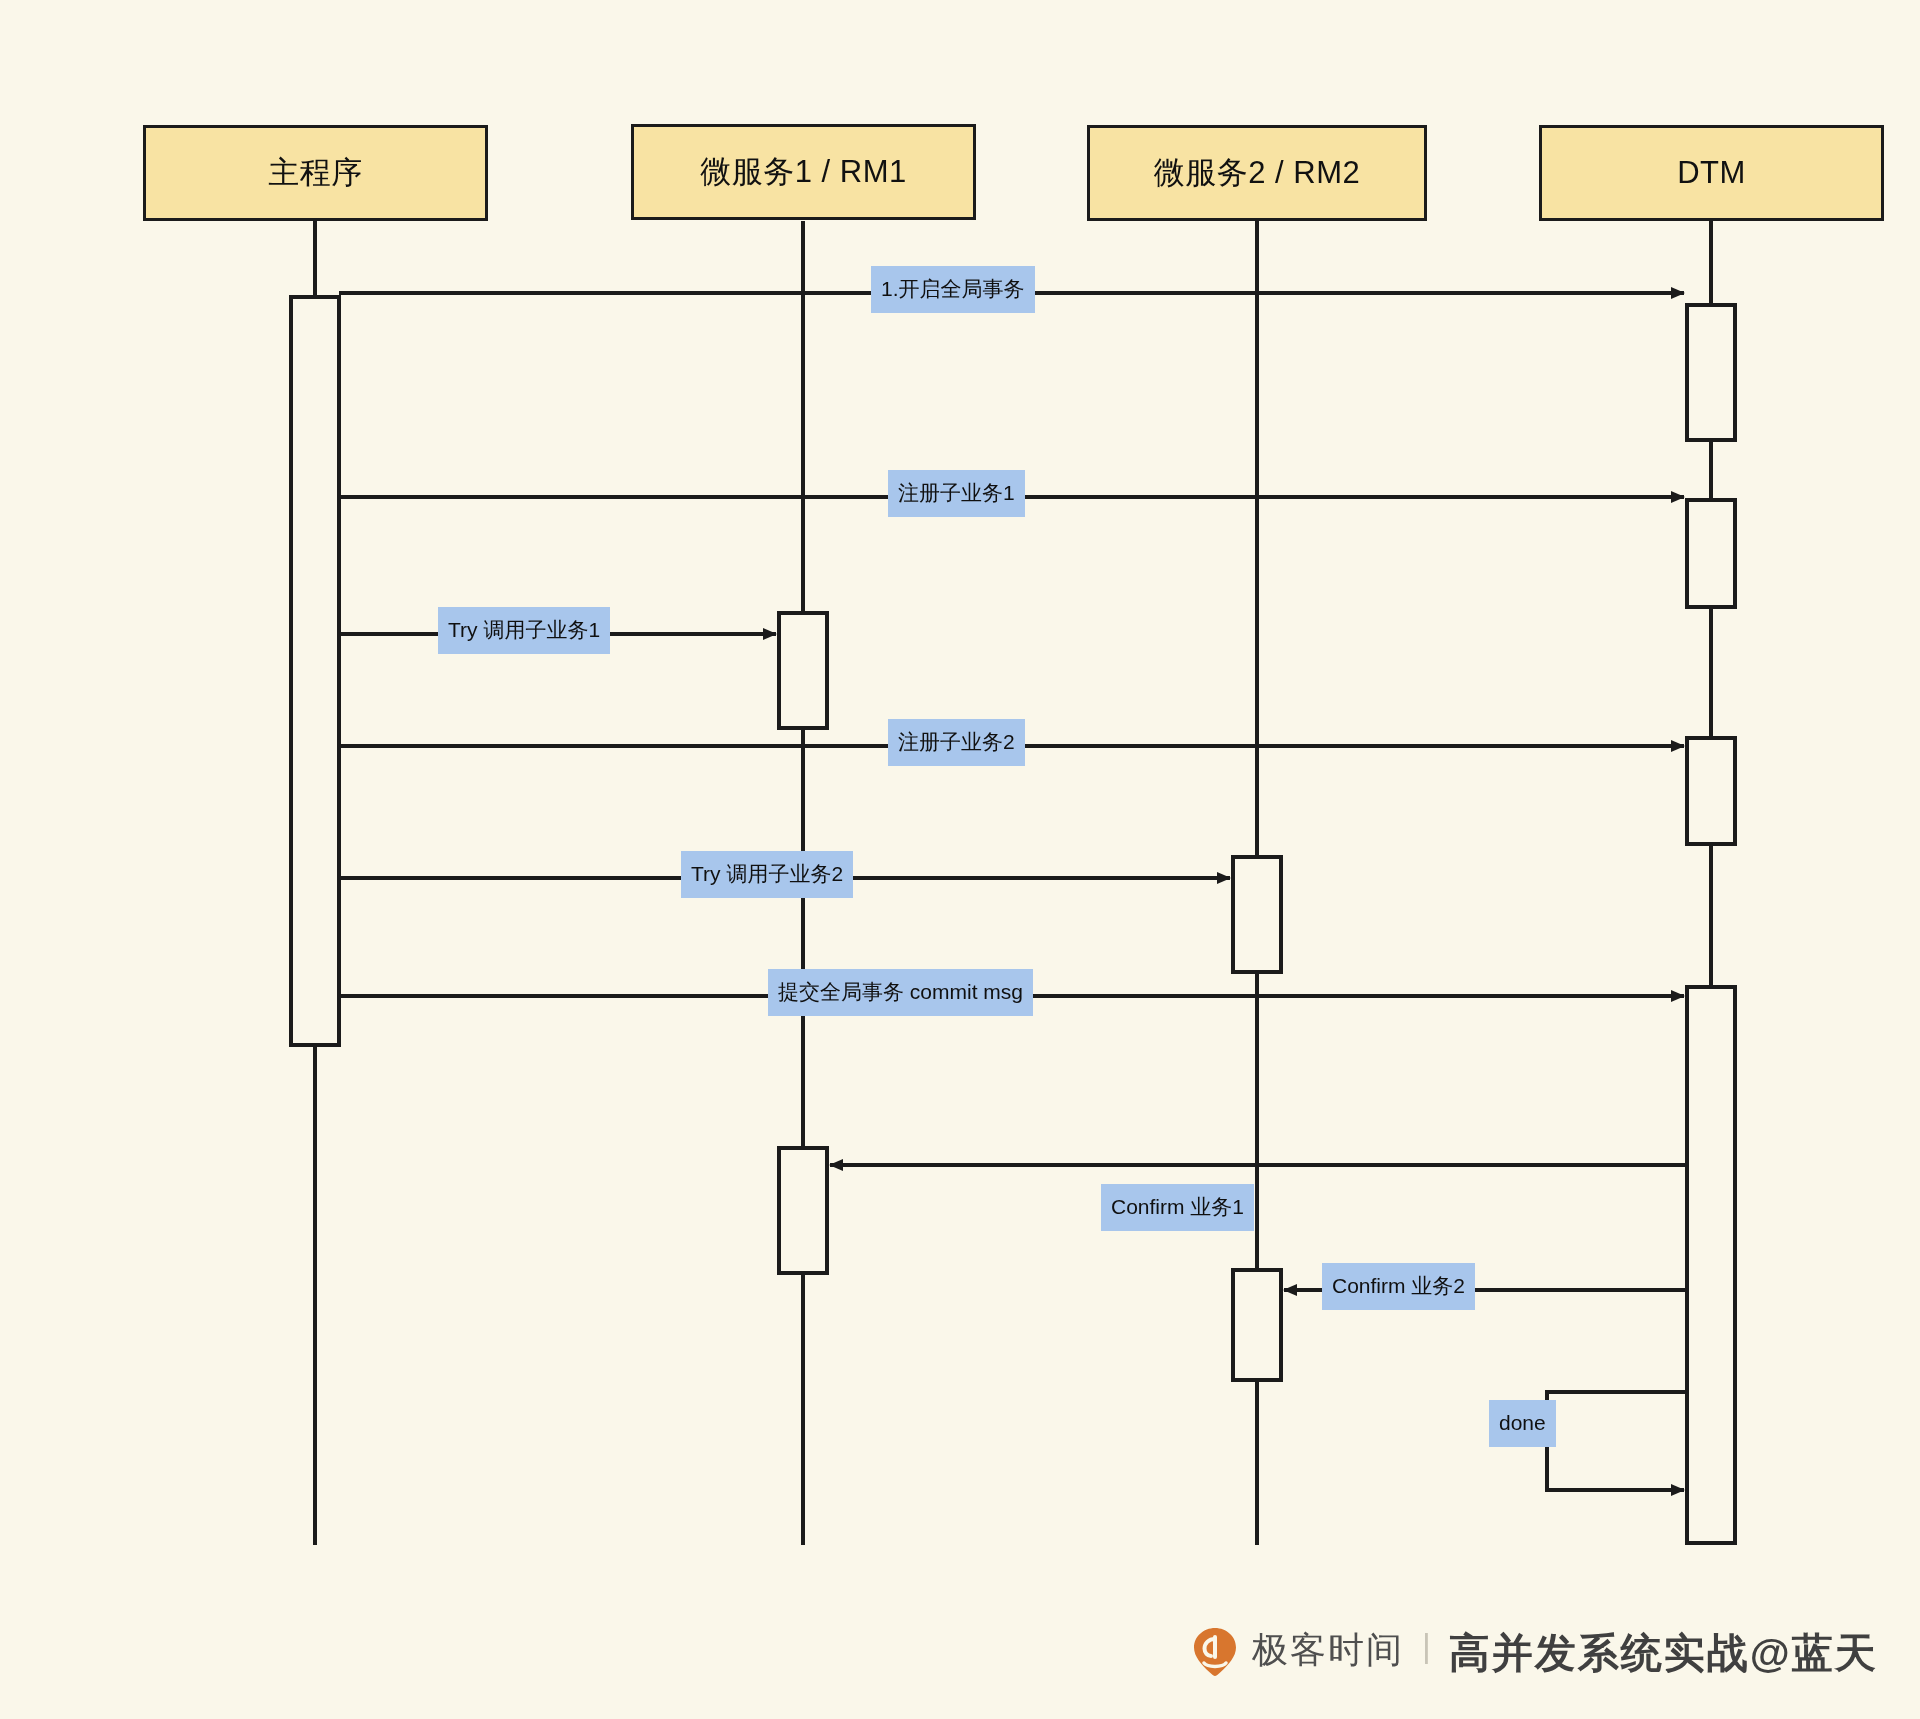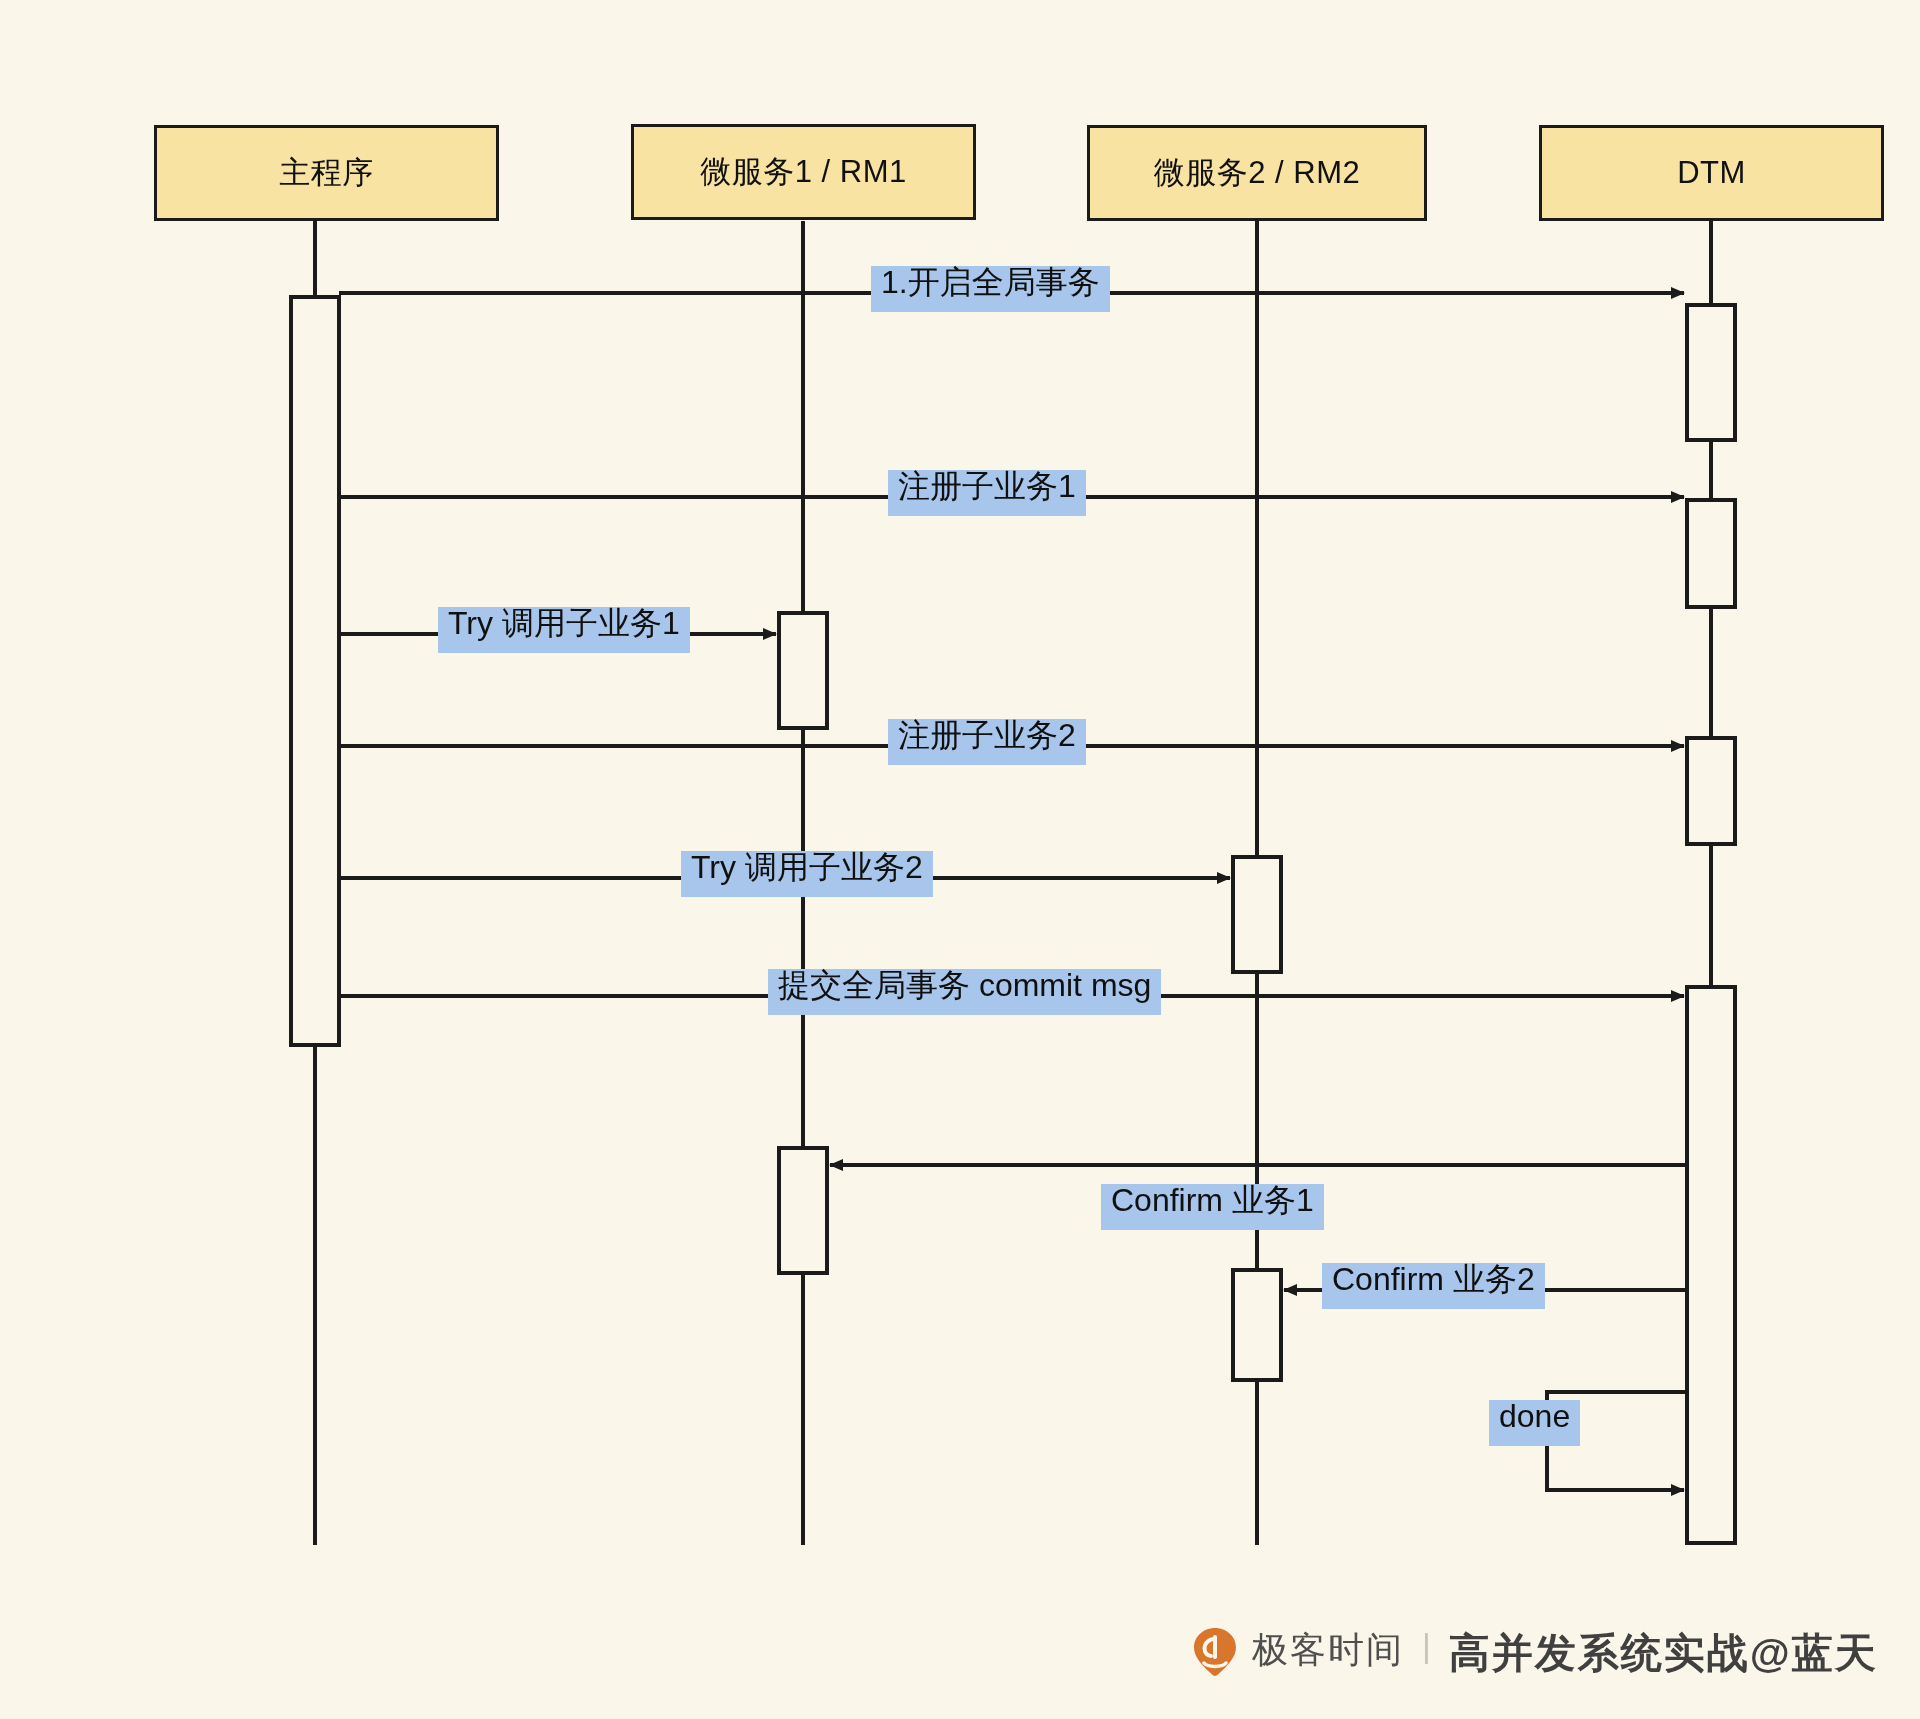--- a/index.html
+++ b/index.html
@@ -35,23 +35,23 @@
     align-items: center;
     justify-content: center;
     font-size: 31px;
     color: #111111;
     letter-spacing: 0.5px;
   }
   .msg-label {
     position: absolute;
     background: #A8C6EC;
     color: #101010;
-    font-size: 32px;
+    font-size: 21px;
     line-height: 1.0;
-    padding: 0 10px 14px 10px;
+    padding: 12px 10px 14px 10px;
     white-space: nowrap;
     box-sizing: border-box;
   }
   .watermark {
     position: absolute;
     display: flex;
     align-items: flex-start;
     gap: 14px;
   }
   .wm-logo {
@@ -74,21 +74,21 @@
     color: #404040;
     letter-spacing: 2px;
     font-weight: bold;
   }
 </style>
 </head>
 <body>
 
 <div id="canvas">
 
-  <div class="participant-box" style="left:143px; top:125px; width:345px; height:96px;margin-left:11px;">
+  <div class="participant-box" style="left:143px; top:125px; width:345px; height:96px;">
     <span>主程序</span>
   </div>
   <div class="participant-box" style="left:631px; top:124px; width:345px; height:96px;">
     <span>微服务1 / RM1</span>
   </div>
   <div class="participant-box" style="left:1087px; top:125px; width:340px; height:96px;">
     <span>微服务2 / RM2</span>
   </div>
   <div class="participant-box" style="left:1539px; top:125px; width:345px; height:96px;">
     <span>DTM</span>

